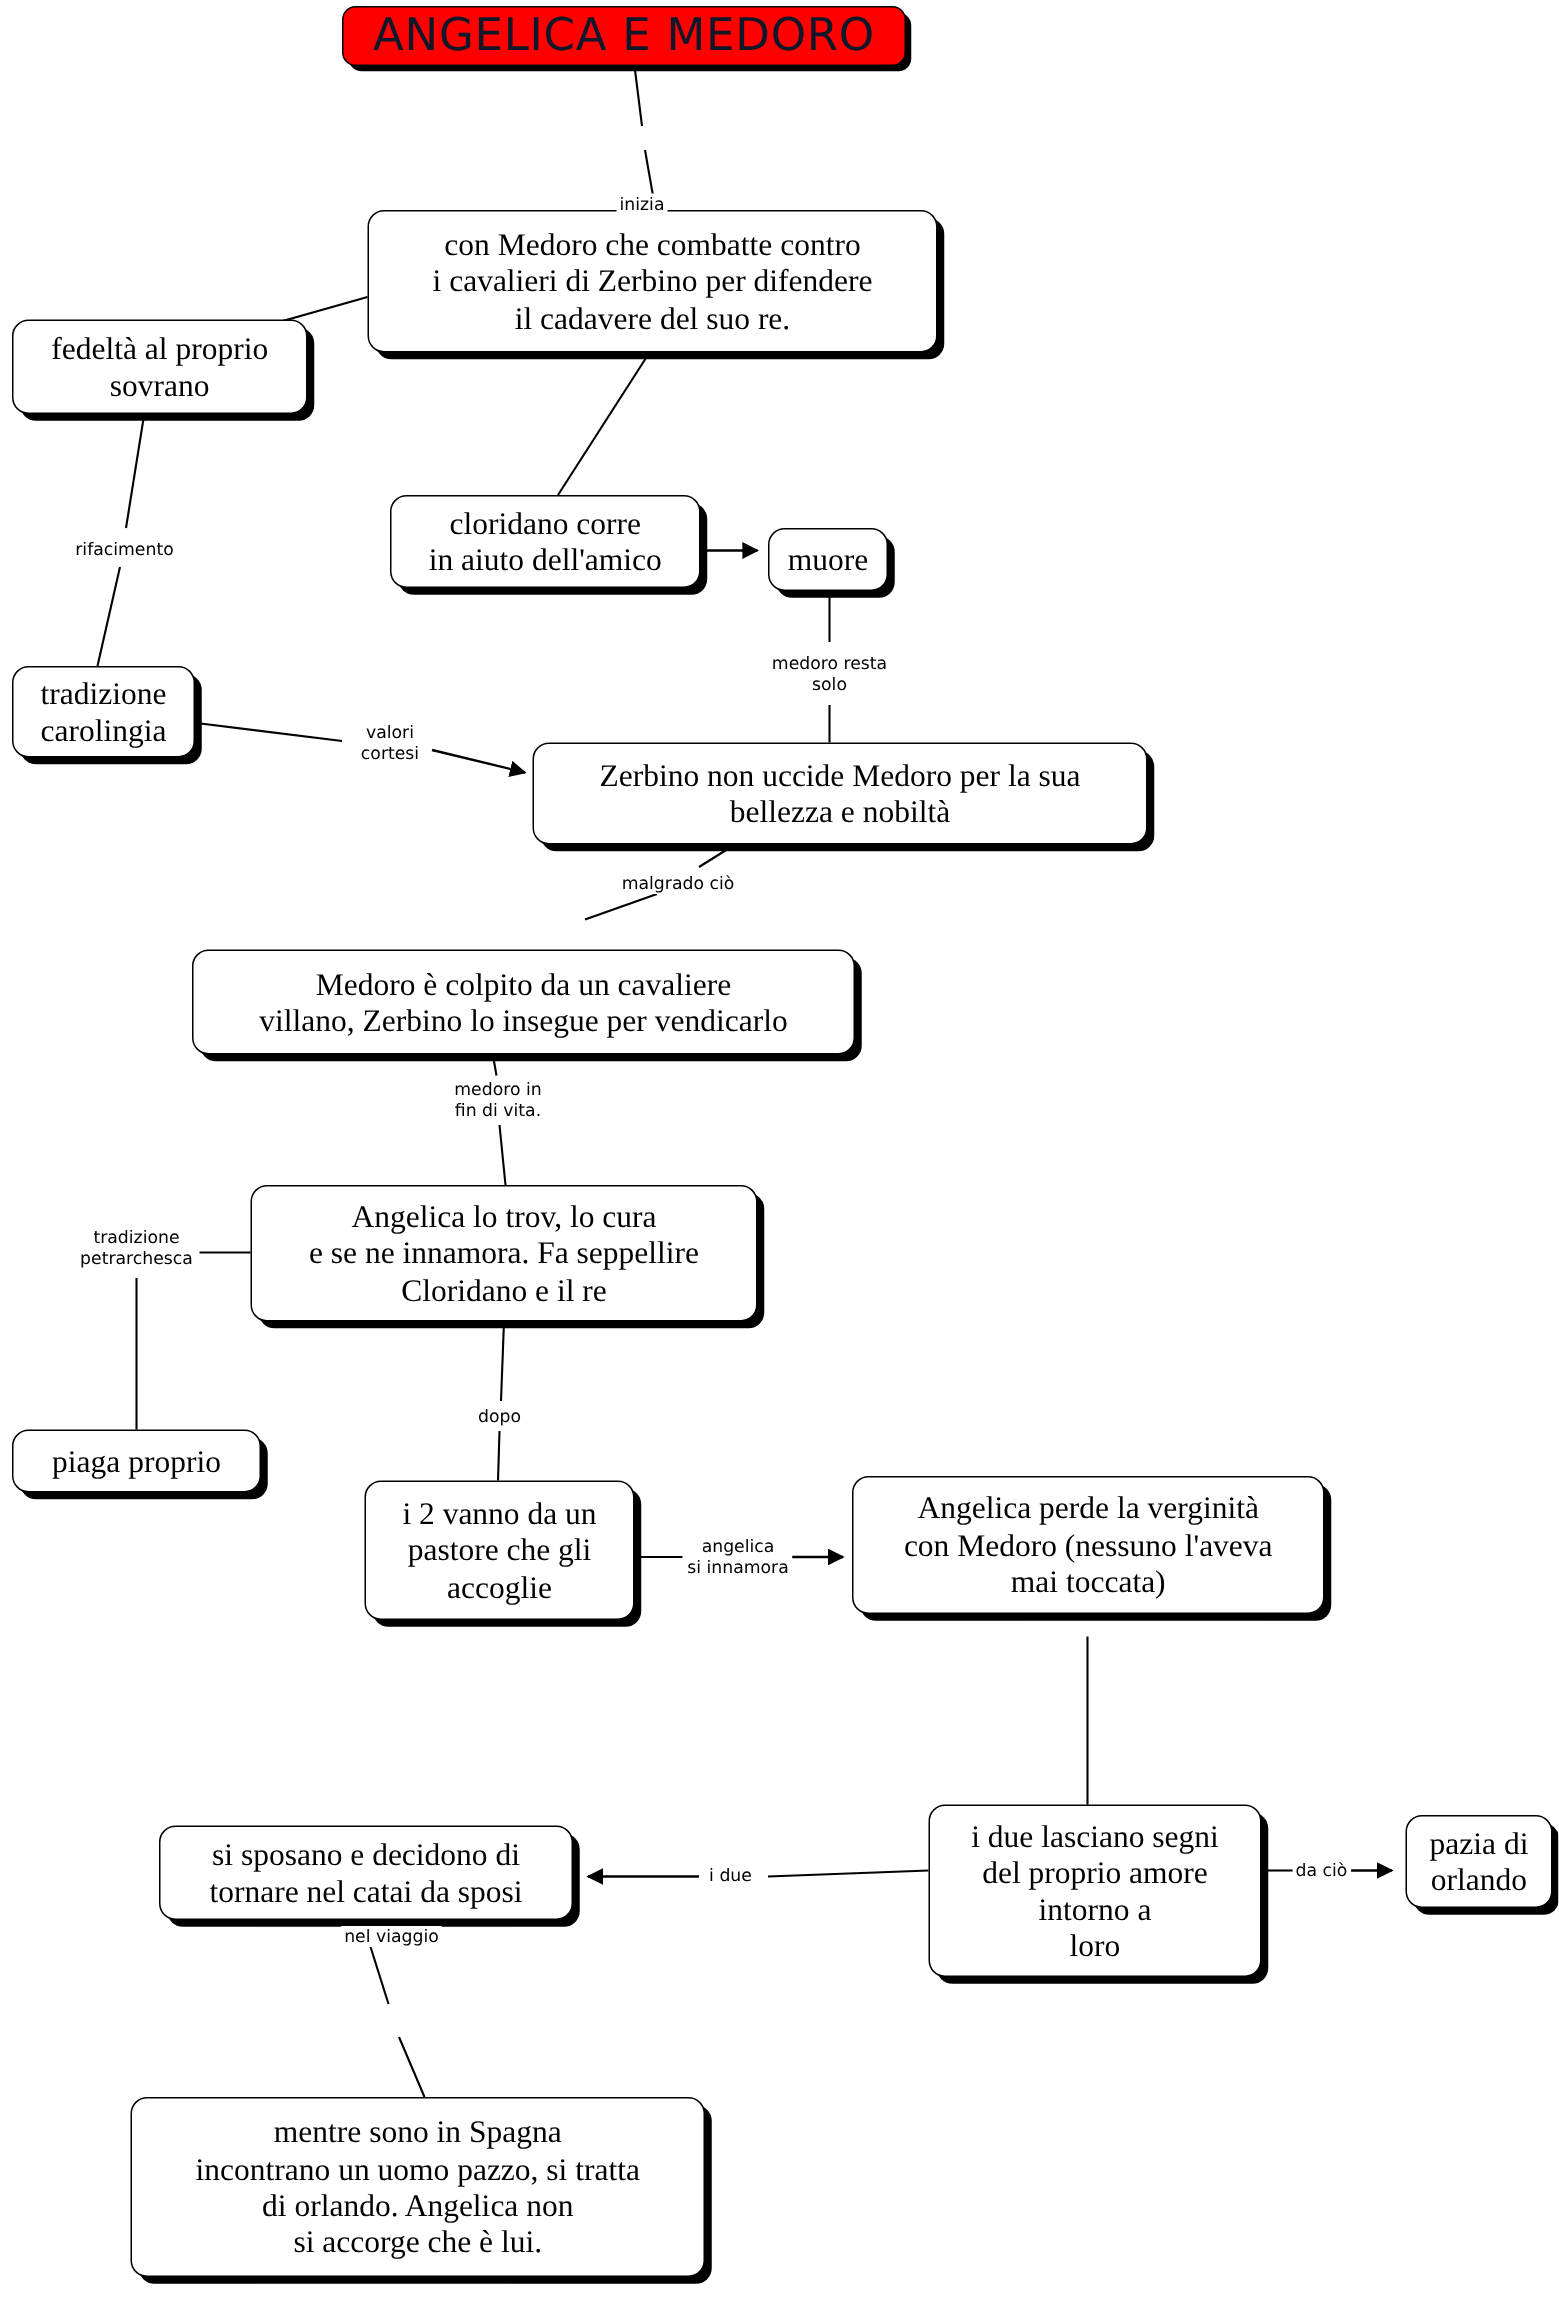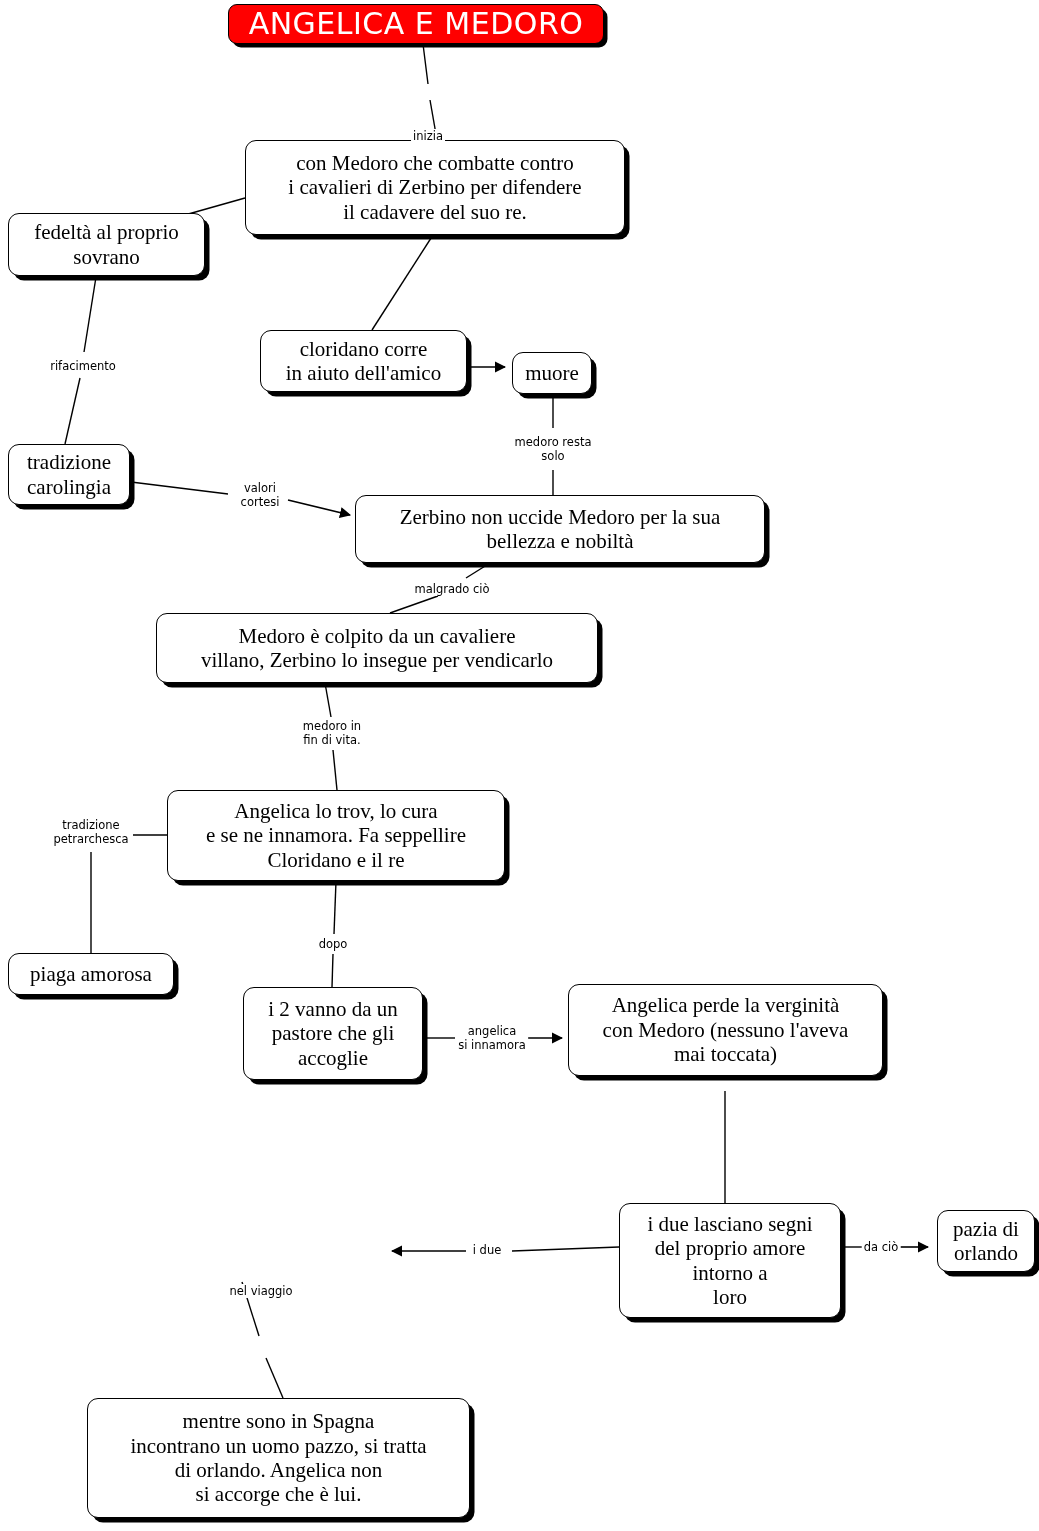--- a/index.html
+++ b/index.html
@@ -37,21 +37,21 @@
     font-family: "Liberation Serif", "DejaVu Serif", serif;
     font-size: 21px;
     line-height: 1.16;
     color: #000000;
     padding: 20px 9px;
     white-space: pre-line;
     z-index: 3;
   }
   .node.title-node {
     background: #ff0000;
-    color: #ffffff;
+    color: #0f172a;
     font-family: "DejaVu Sans", "Liberation Sans", sans-serif;
     font-size: 30px;
     letter-spacing: 0.5px;
     border-radius: 9px;
     box-shadow: 4px 4px 0 -0.5px #000000;
     padding: 12px 10px;
   }
   .node.small-node {
     font-size: 21px;
   }
@@ -139,42 +139,44 @@
 in aiuto dell'amico</div>
 
   <div class="node small-node" style="left:512px; top:352px; width:80px; height:31px;">muore</div>
 
   <div class="node" style="left:8px; top:444px; width:122px; height:61px;">tradizione
 carolingia</div>
 
   <div class="node" style="left:355px; top:495px; width:410px; height:68px;">Zerbino non uccide Medoro per la sua
 bellezza e nobiltà</div>
 
-  <div class="node" style="left:128px; top:613px; width:442px; height:70px;margin-left:28px;">Medoro è colpito da un cavaliere
+  <div class="node" style="left:128px; top:633px; width:442px; height:70px;">Medoro è colpito da un cavaliere
 villano, Zerbino lo insegue per vendicarlo</div>
 
   <div class="node" style="left:167px; top:790px; width:338px; height:91px;">Angelica lo trov, lo cura
 e se ne innamora. Fa seppellire
 Cloridano e il re</div>
 
-  <div class="node" style="left:8px; top:953px; width:166px; height:36px;">piaga amorosa</div>
+  <div class="node" style="left:8px; top:953px; width:166px; height:36px;">piaga proprio</div>
 
   <div class="node" style="left:243px; top:987px; width:180px; height:93px;">i 2 vanno da un
 pastore che gli
 accoglie</div>
 
   <div class="node" style="left:568px; top:984px; width:315px; height:92px;">Angelica perde la verginità
 con Medoro (nessuno l'aveva
 mai toccata)</div>
 
   <div class="node" style="left:619px; top:1203px; width:222px; height:115px;">i due lasciano segni
 del proprio amore
 intorno a
 loro</div>
 
+  <div class="node" style="left:106px; top:1217px; width:276px; height:63px;">si sposano e decidono di
+tornare nel catai da sposi</div>
 
   <div class="node" style="left:937px; top:1210px; width:98px; height:62px;">pazia di
 orlando</div>
 
   <div class="node" style="left:87px; top:1398px; width:383px; height:120px;">mentre sono  in Spagna
 incontrano un uomo pazzo, si tratta
 di orlando. Angelica non
 si accorge che è lui.</div>
 
   <div class="edge-label" style="left:428px; top:92px;margin-top:44px;">inizia</div>

